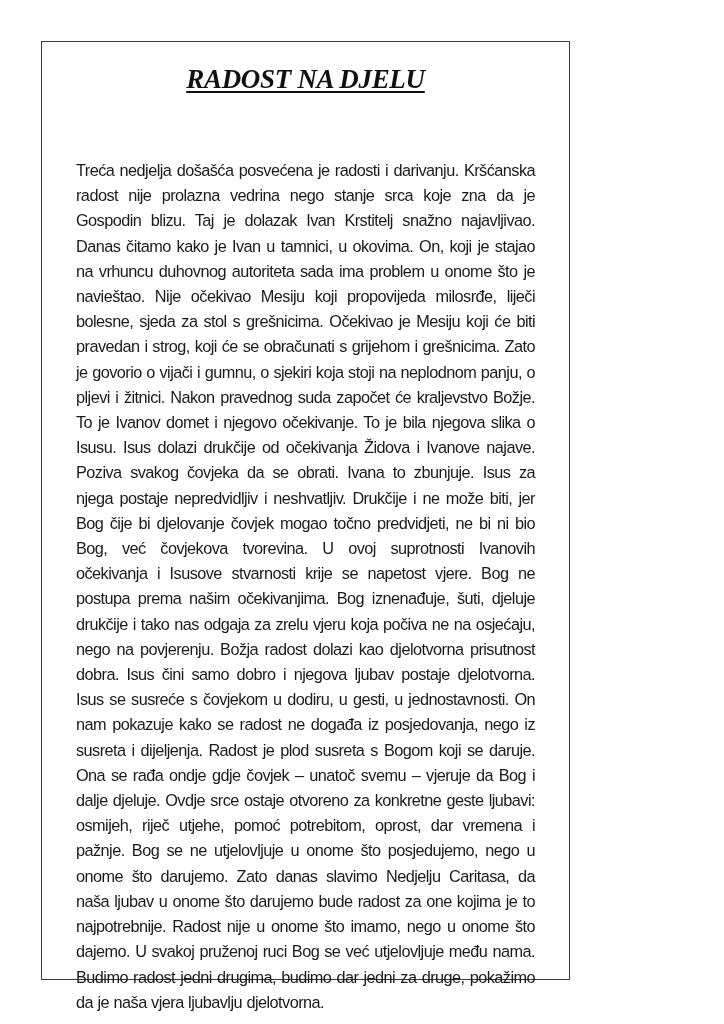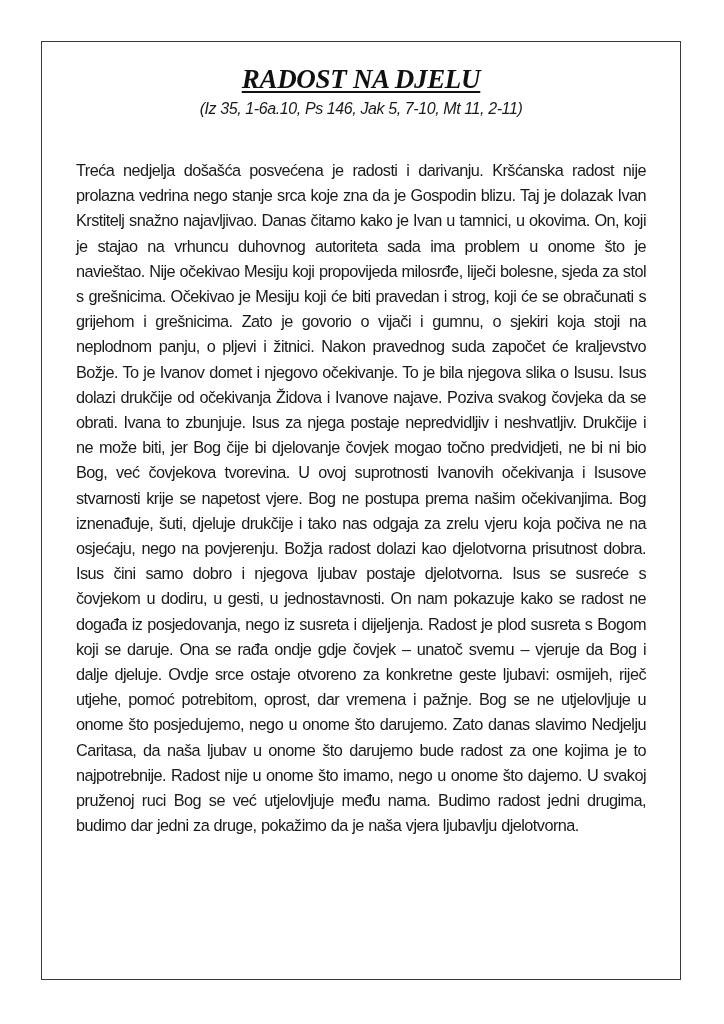--- a/index.html
+++ b/index.html
@@ -10,21 +10,21 @@
     body {
       width: 724px;
       height: 1024px;
       position: relative;
       overflow: hidden;
     }
     .frame {
       position: absolute;
       left: 41px;
       top: 41px;
-      width: 640px;
+      width: 529px;
       height: 939px;
       border: 1.5px solid #3a3a3a;
       box-sizing: border-box;
       background: #ffffff;
     }
     .title {
       position: absolute;
       left: 0;
       right: 0;
       top: 22px;
@@ -64,15 +64,14 @@
       letter-spacing: -0.55px;
       word-spacing: 0.5px;
       margin: 14px;
     }
   </style>
 </head>
 <body>
 
 <div class="frame">
   <div class="title">RADOST NA DJELU</div>
-  <div class="subtitle">(Iz 35, 1-6a.10, Ps 146, Jak 5, 7-10, Mt 11, 2-11)</div>
   <p class="body-text">Treća nedjelja došašća posvećena je radosti i darivanju. Kršćanska radost nije prolazna vedrina nego stanje srca koje zna da je Gospodin blizu. Taj je dolazak Ivan Krstitelj snažno najavljivao. Danas čitamo kako je Ivan u tamnici, u okovima. On, koji je stajao na vrhuncu duhovnog autoriteta sada ima problem u onome što je navieštao. Nije očekivao Mesiju koji propovijeda milosrđe, liječi bolesne, sjeda za stol s grešnicima. Očekivao je Mesiju koji će biti pravedan i strog, koji će se obračunati s grijehom i grešnicima. Zato je govorio o vijači i gumnu, o sjekiri koja stoji na neplodnom panju, o pljevi i žitnici. Nakon pravednog suda započet će kraljevstvo Božje. To je Ivanov domet i njegovo očekivanje. To je bila njegova slika o Isusu. Isus dolazi drukčije od očekivanja Židova i Ivanove najave. Poziva svakog čovjeka da se obrati. Ivana to zbunjuje. Isus za njega postaje nepredvidljiv i neshvatljiv. Drukčije i ne može biti, jer Bog čije bi djelovanje čovjek mogao točno predvidjeti, ne bi ni bio Bog, već čovjekova tvorevina. U ovoj suprotnosti Ivanovih očekivanja i Isusove stvarnosti krije se napetost vjere. Bog ne postupa prema našim očekivanjima. Bog iznenađuje, šuti, djeluje drukčije i tako nas odgaja za zrelu vjeru koja počiva ne na osjećaju, nego na povjerenju. Božja radost dolazi kao djelotvorna prisutnost dobra. Isus čini samo dobro i njegova ljubav postaje djelotvorna. Isus se susreće s čovjekom u dodiru, u gesti, u jednostavnosti. On nam pokazuje kako se radost ne događa iz posjedovanja, nego iz susreta i dijeljenja. Radost je plod susreta s Bogom koji se daruje. Ona se rađa ondje gdje čovjek – unatoč svemu – vjeruje da Bog i dalje djeluje. Ovdje srce ostaje otvoreno za konkretne geste ljubavi: osmijeh, riječ utjehe, pomoć potrebitom, oprost, dar vremena i pažnje. Bog se ne utjelovljuje u onome što posjedujemo, nego u onome što darujemo. Zato danas slavimo Nedjelju Caritasa, da naša ljubav u onome što darujemo bude radost za one kojima je to najpotrebnije. Radost nije u onome što imamo, nego u onome što dajemo. U svakoj pruženoj ruci Bog se već utjelovljuje među nama. Budimo radost jedni drugima, budimo dar jedni za druge, pokažimo da je naša vjera ljubavlju djelotvorna.</p>
 </div>
 
 </body></html>

